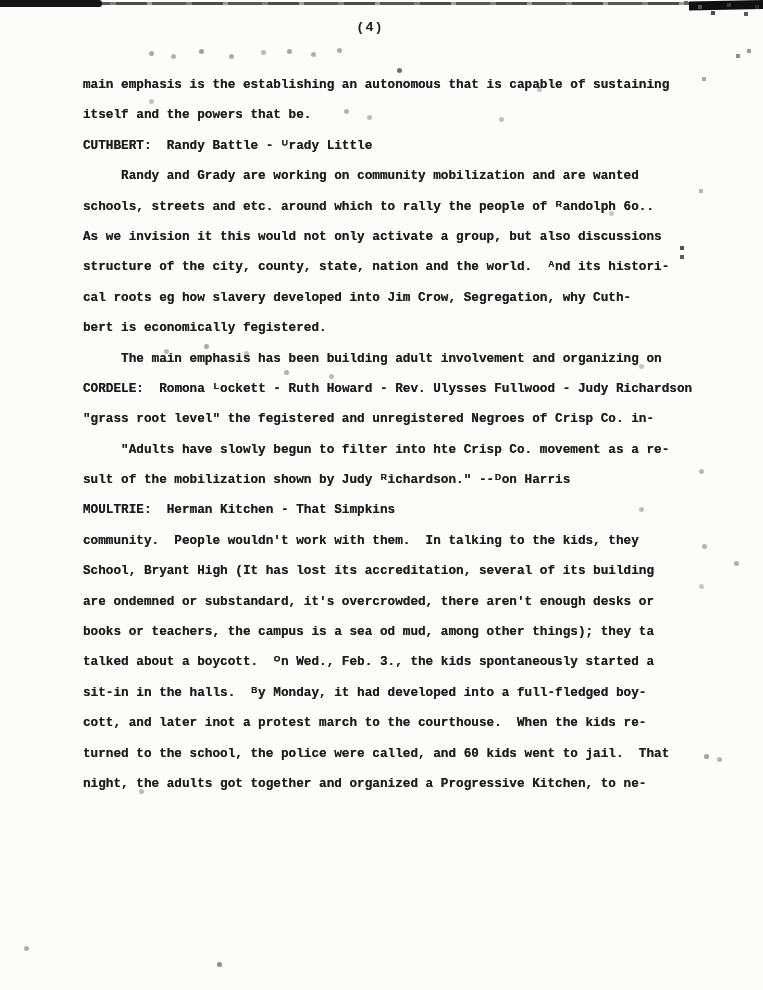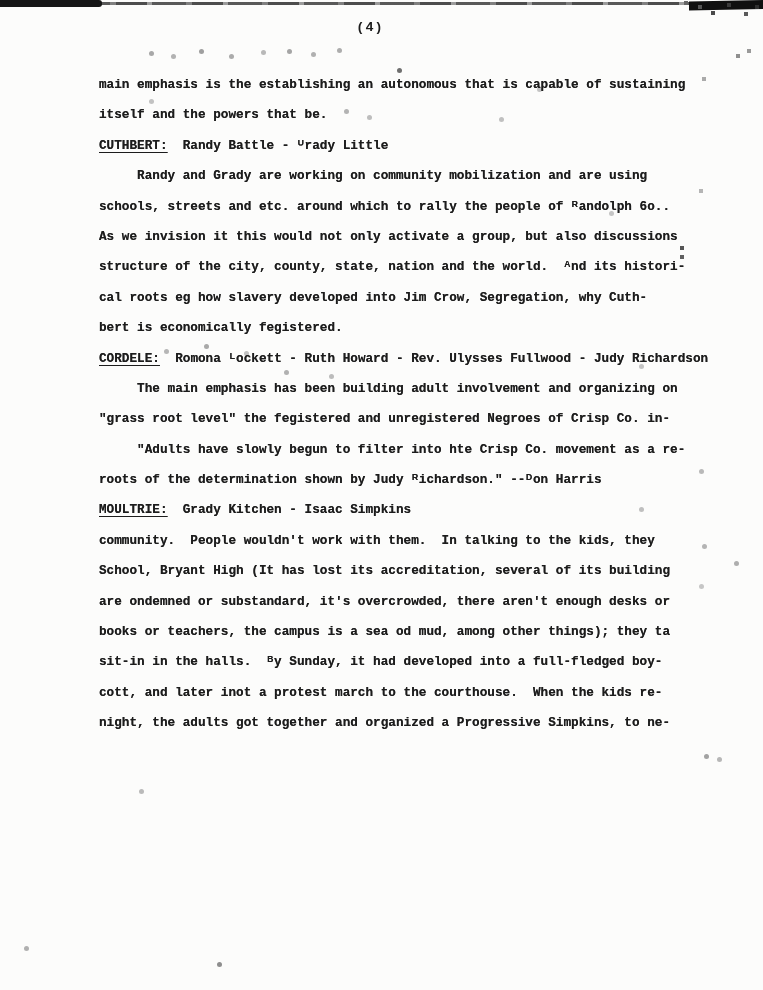--- a/index.html
+++ b/index.html
@@ -59,65 +59,66 @@
       538px 88px 0 1px #c3c3c3, 610px 212px 0 1px #c5c5c5;
   }
 
   .page-number {
     position: absolute; top: 20px; left: 330px; width: 80px;
     text-align: center; font-size: 13.5px; font-weight: 600;
     letter-spacing: 1px;
   }
 
   .doc-body {
-    position: absolute; top: 70px; left: 99px; width: 660px;
+    position: absolute; top: 70px; left: 83px; width: 660px;
   }
   .line {
     white-space: pre;
     font-size: 12.7px;
     line-height: 30.4px;
     height: 30.4px;
     font-weight: 600;
     text-shadow: 0 0 0.45px rgba(20,20,20,.75);
   }
   .head {
-    text-decoration: underline;
     text-underline-offset: 3px;
     text-decoration-thickness: 1.3px;
   }
 </style>
 </head>
 <body>
 
 <div class="page">
   <div class="scan-line"></div>
   <div class="scan-left"></div>
   <div class="scan-right"></div>
   <div class="scan-specks"></div>
   <div class="noise"></div>
 
   <div class="page-number">(4)</div>
 
   <div class="doc-body" id="doc-body">
       <div class="line">main emphasis is the establishing an autonomous that is capable of sustaining</div>
       <div class="line">itself and the powers that be.</div>
       <div class="line"><span class="head">CUTHBERT:</span><span>  Randy Battle - ᵁrady Little</span></div>
-      <div class="line">     Randy and Grady are working on community mobilization and are using</div>
+      <div class="line">     Randy and Grady are working on community mobilization and are wanted</div>
       <div class="line">schools, streets and etc. around which to rally the people of ᴿandolph 6o..</div>
       <div class="line">As we invision it this would not only activate a group, but also discussions</div>
       <div class="line">structure of the city, county, state, nation and the world.  ᴬnd its histori-</div>
       <div class="line">cal roots eg how slavery developed into Jim Crow, Segregation, why Cuth-</div>
       <div class="line">bert is economically fegistered.</div>
+      <div class="line">     The main emphasis has been building adult involvement and organizing on</div>
       <div class="line"><span class="head">CORDELE:</span><span>  Romona ᴸockett - Ruth Howard - Rev. Ulysses Fullwood - Judy Richardson</span></div>
-      <div class="line">     The main emphasis has been building adult involvement and organizing on</div>
       <div class="line">"grass root level" the fegistered and unregistered Negroes of Crisp Co. in-</div>
       <div class="line">     "Adults have slowly begun to filter into hte Crisp Co. movement as a re-</div>
-      <div class="line">roots of the determination shown by Judy ᴿichardson." --ᴰon Harris</div>
-      <div class="line"><span class="head">MOULTRIE:</span><span>  Grady Kitchen - Isaac Simpkins</span></div>
+      <div class="line">sult of the mobilization shown by Judy ᴿichardson." --ᴰon Harris</div>
+      <div class="line"><span class="head">MOULTRIE:</span><span>  Herman Kitchen - That Simpkins</span></div>
       <div class="line">community.  People wouldn't work with them.  In talking to the kids, they</div>
       <div class="line">School, Bryant High (It has lost its accreditation, several of its building</div>
       <div class="line">are ondemned or substandard, it's overcrowded, there aren't enough desks or</div>
       <div class="line">books or teachers, the campus is a sea od mud, among other things); they ta</div>
-      <div class="line">sit-in in the halls.  ᴮy Sunday, it had developed into a full-fledged boy-</div>
+      <div class="line">talked about a boycott.  ᴼn Wed., Feb. 3., the kids spontaneously started a</div>
+      <div class="line">sit-in in the halls.  ᴮy Monday, it had developed into a full-fledged boy-</div>
       <div class="line">cott, and later inot a protest march to the courthouse.  When the kids re-</div>
-      <div class="line">night, the adults got together and organized a Progressive Simpkins, to ne-</div>
+      <div class="line">turned to the school, the police were called, and 60 kids went to jail.  That</div>
+      <div class="line">night, the adults got together and organized a Progressive Kitchen, to ne-</div>
     </div>
 </div>
 
 </body></html>

